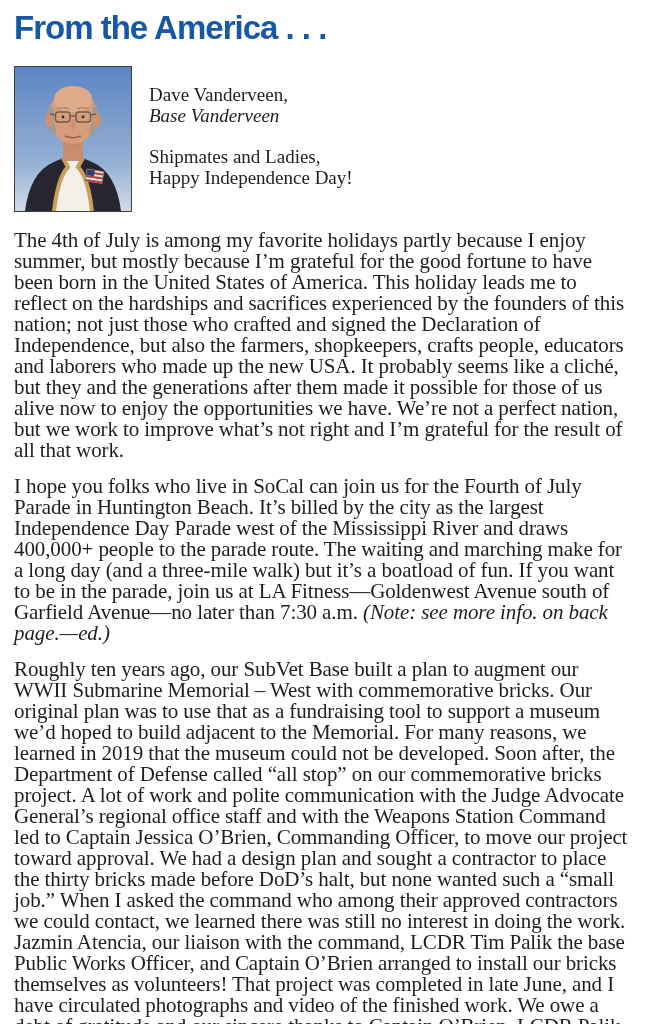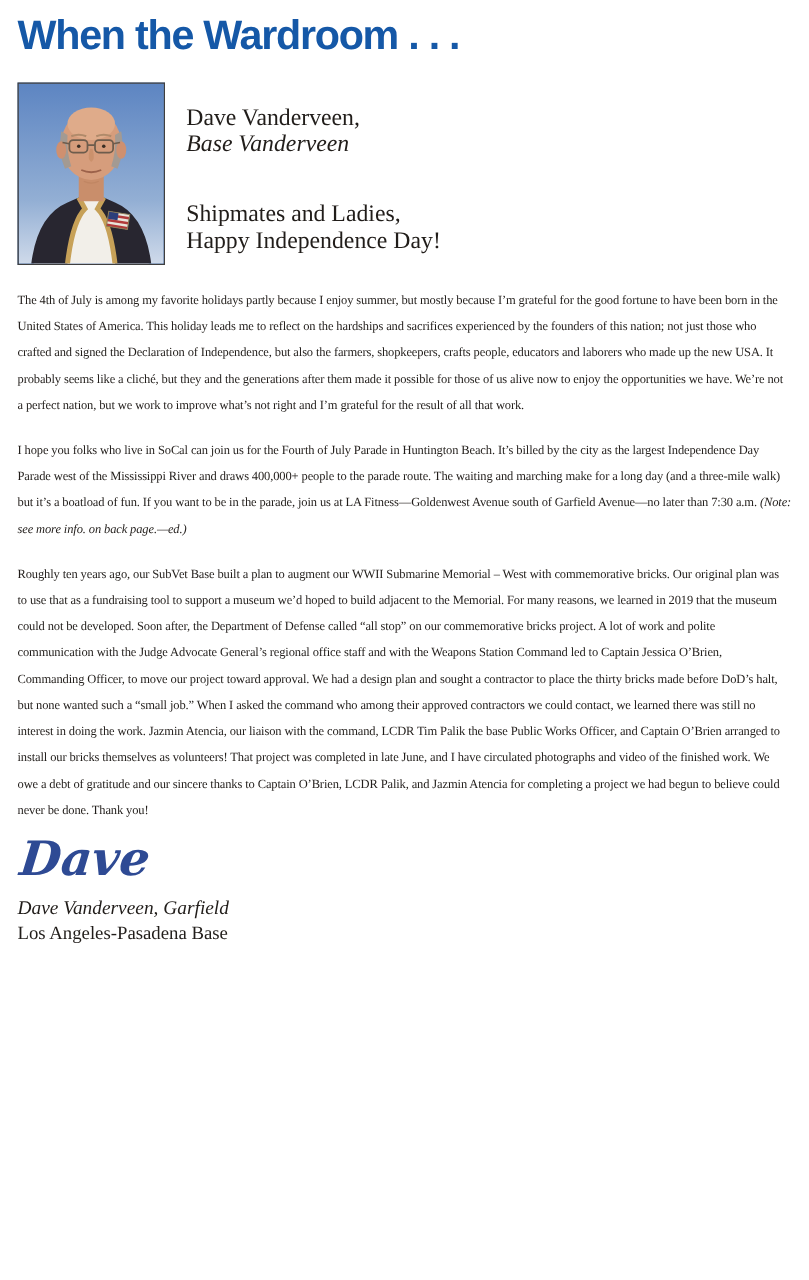--- a/index.html
+++ b/index.html
@@ -33,25 +33,25 @@
     background: #6b8fc4;
   }
   .photo-frame svg { display: block; }
   .intro-text {
     margin-left: 17px;
     padding-top: 18px;
     font-size: 19px;
     line-height: 21px;
   }
   .role { font-style: italic; }
-  .salutation { margin-top: 35px; }
+  .salutation { margin-top: 20px; }
   .greeting { }
   p.body-para {
     margin: 15px 0 0 0;
-    font-size: 10px;
+    font-size: 21px;
     line-height: 21px;
     letter-spacing: -0.1px;
   }
   p.first-para { margin-top: 18px; }
   .note-italic { font-style: italic; }
   .signature-script {
     margin-top: 7px;
     width: max-content;
     font-family: "DejaVu Serif", serif;
     font-style: italic;
@@ -68,21 +68,21 @@
     font-size: 15.5px;
     line-height: 21px;
   }
   .sig-base { font-size: 15px; line-height: 21px; }
 </style>
 </head>
 <body>
 
 <div class="page">
 
-  <h1 class="title">When the Wardroom . . .</h1>
+  <h1 class="title">From the America . . .</h1>
 
   <div class="intro">
     <div class="photo-frame">
       <svg width="116" height="144" viewBox="0 0 116 144" xmlns="http://www.w3.org/2000/svg">
         <defs>
           <linearGradient id="sky" x1="0" y1="0" x2="0" y2="1">
             <stop offset="0" stop-color="#5d85c2"></stop>
             <stop offset="0.65" stop-color="#93afd4"></stop>
             <stop offset="1" stop-color="#cfdaea"></stop>
           </linearGradient>

